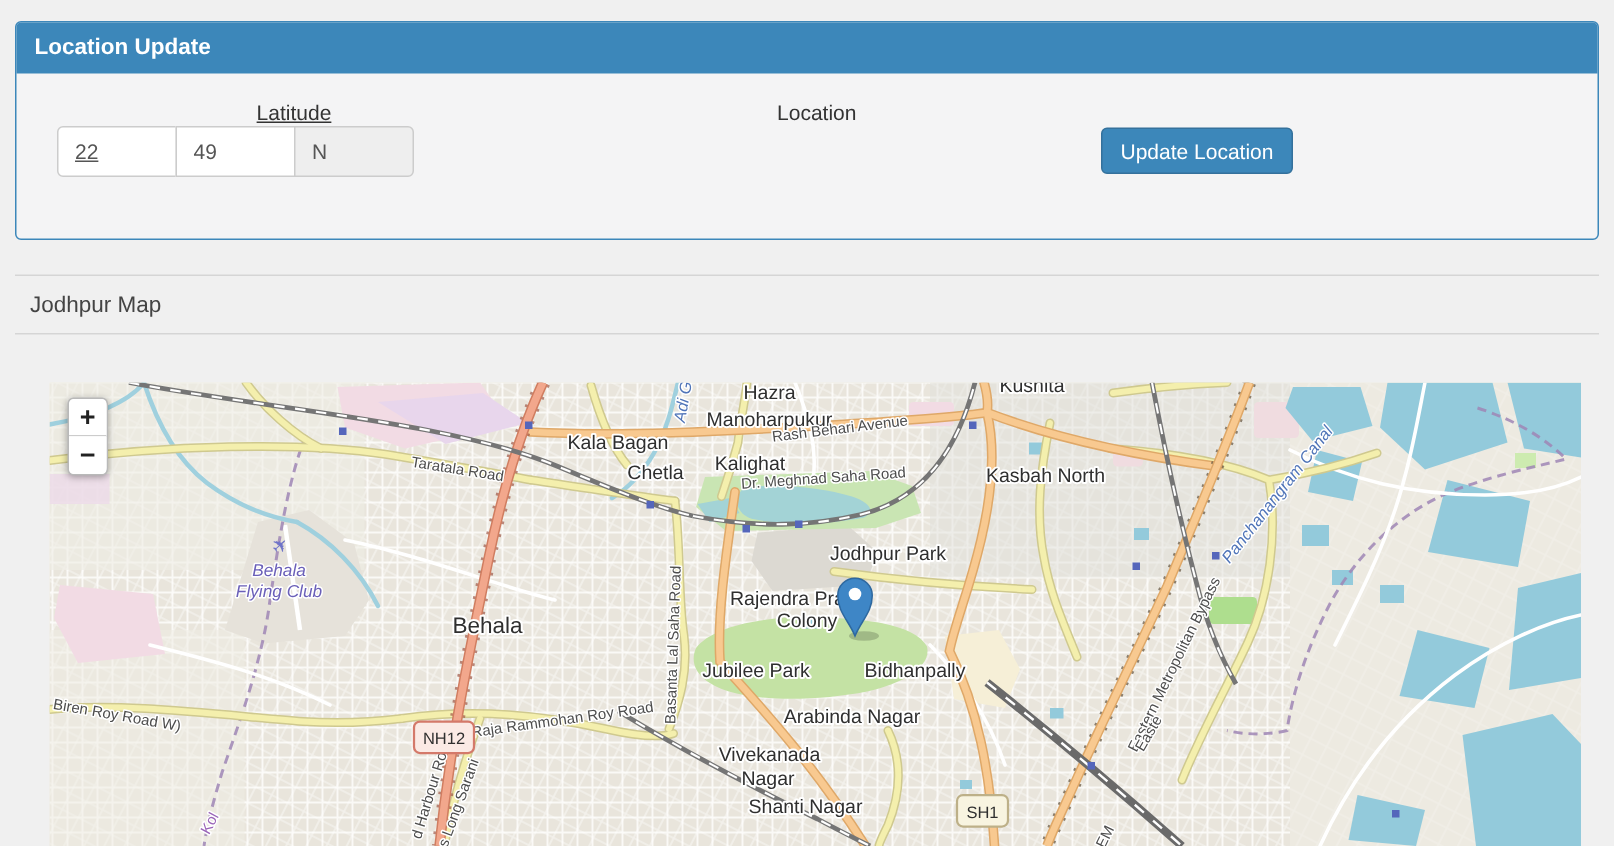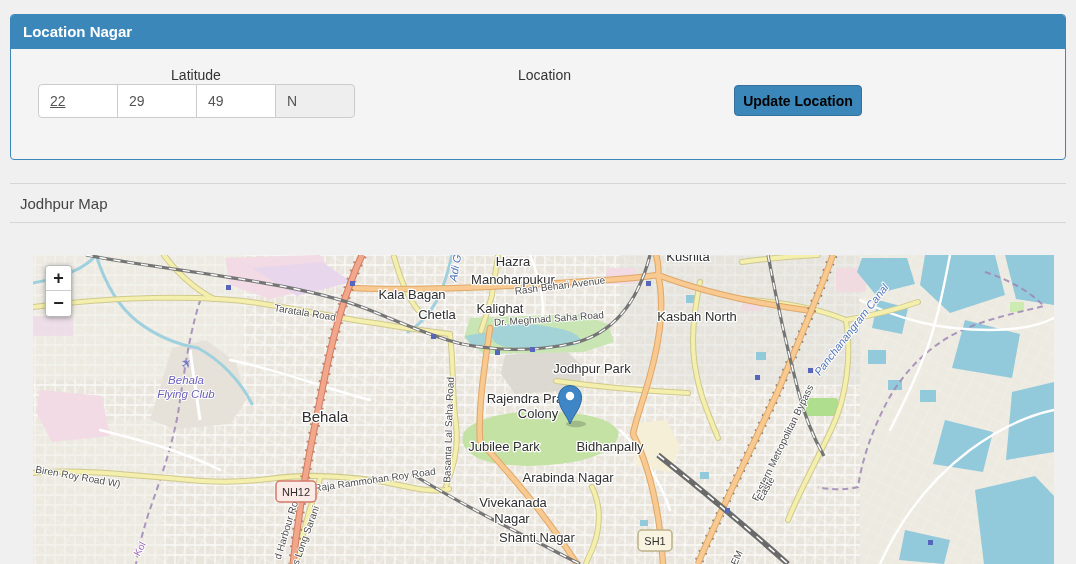--- a/index.html
+++ b/index.html
@@ -14,22 +14,22 @@
   .field-label { position:absolute; top:52px; height:18px; text-align:center;
                  font-size:14px; color:#333; }
   .igroup { position:absolute; top:69px; height:34px; display:flex; }
   .igroup input, .igroup .unit {
       width:80px; height:34px; border:1px solid #ccc; background:#fff; color:#555;
       font-size:14px; padding-left:11px; margin-left:-1px; outline:none;
       font-family:"Liberation Sans",sans-serif; }
   .igroup input:first-child { margin-left:0; border-radius:4px 0 0 4px;text-decoration:underline; }
   .igroup .unit { background:#eee; color:#555; line-height:32px; border-radius:0 4px 4px 0; }
   .btn-primary { position:absolute; left:723px; top:70px; width:128px; height:31px;
-      background:#3c87ba; border:1px solid #34719c; border-radius:4px; color:#000000;
-      font-size:14px; cursor:pointer; font-family:"Liberation Sans",sans-serif;font-weight:bold; }
+      background:#3c87ba; border:1px solid #34719c; border-radius:4px; color:#ffffff;
+      font-size:14px; cursor:pointer; font-family:"Liberation Sans",sans-serif; }
 
   
   .divider { position:absolute; left:10px; right:10px; height:0; border-top:1px solid #d5d5d5; }
   .section-title { position:absolute; left:20px; top:195px; font-size:15px; color:#444; }
 
   
   .map { position:absolute; left:33px; top:255px; width:1021px; height:309px;
          background:#f1eee7; overflow:hidden; }
   .map svg { display:block; }
   .zoomctl { position:absolute; left:12px; top:10px; width:27px; background:#fff;
@@ -49,28 +49,27 @@
   .wtr { font-size:11px; fill:#4f74b8; font-style:italic; stroke-width:2px; }
   .adm { font-size:10px; fill:#9a64b8; stroke-width:2px; }
   .shield-txt { font-size:11px; stroke:none; }
 </style>
 </head>
 <body>
 
 <div class="page">
 
   <div class="panel">
-    <div class="panel-header">Location Nagar</div>
-
-    <div class="field-label" style="left:27px; width:316px;">Latitude</div>
+    <div class="panel-header">Location Update</div>
+
+    <div class="field-label" style="left:27px; width:316px;text-decoration:underline;">Latitude</div>
     <div class="field-label" style="left:375px; width:317px;">Location</div>
 
     <div class="igroup" style="left:27px;">
       <input value="22" style="">
-      <input value="29" style="">
       <input value="49" style="">
       <div class="unit">N</div>
     </div>
 
 
     <button class="btn-primary">Update Location</button>
   </div>
 
   <div class="divider" style="top:183px;"></div>
   <div class="section-title">Jodhpur Map</div>

